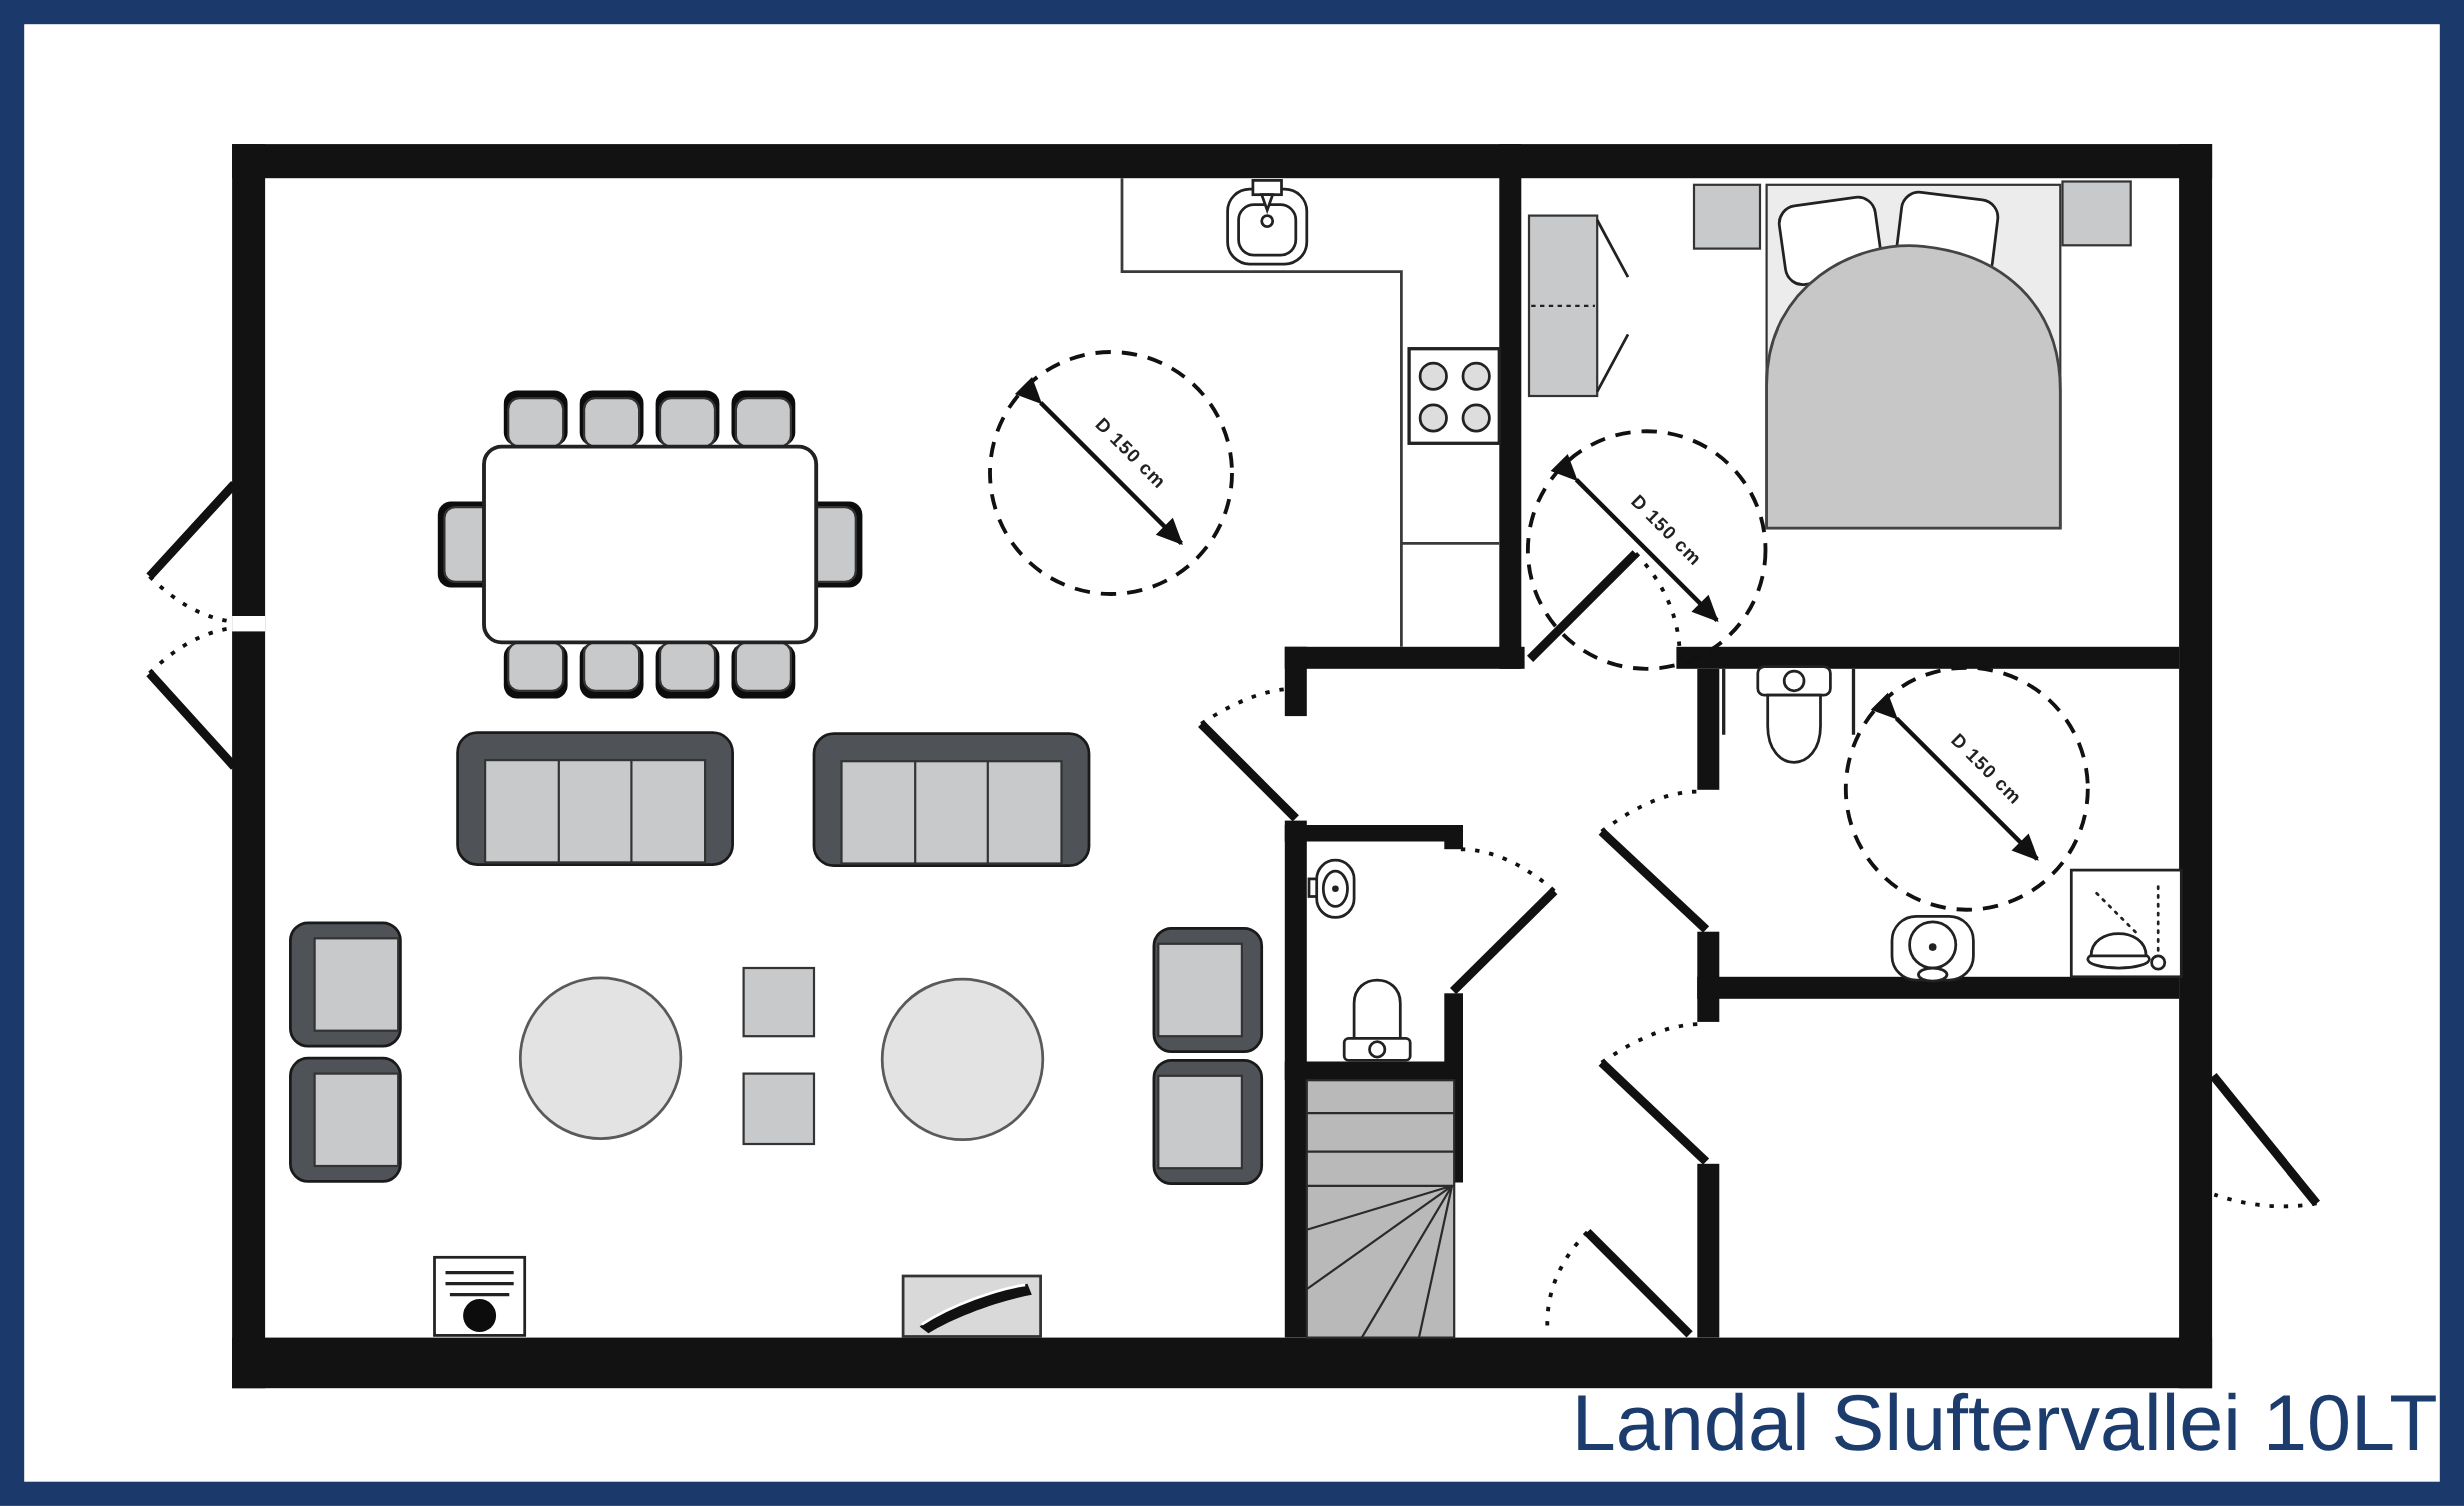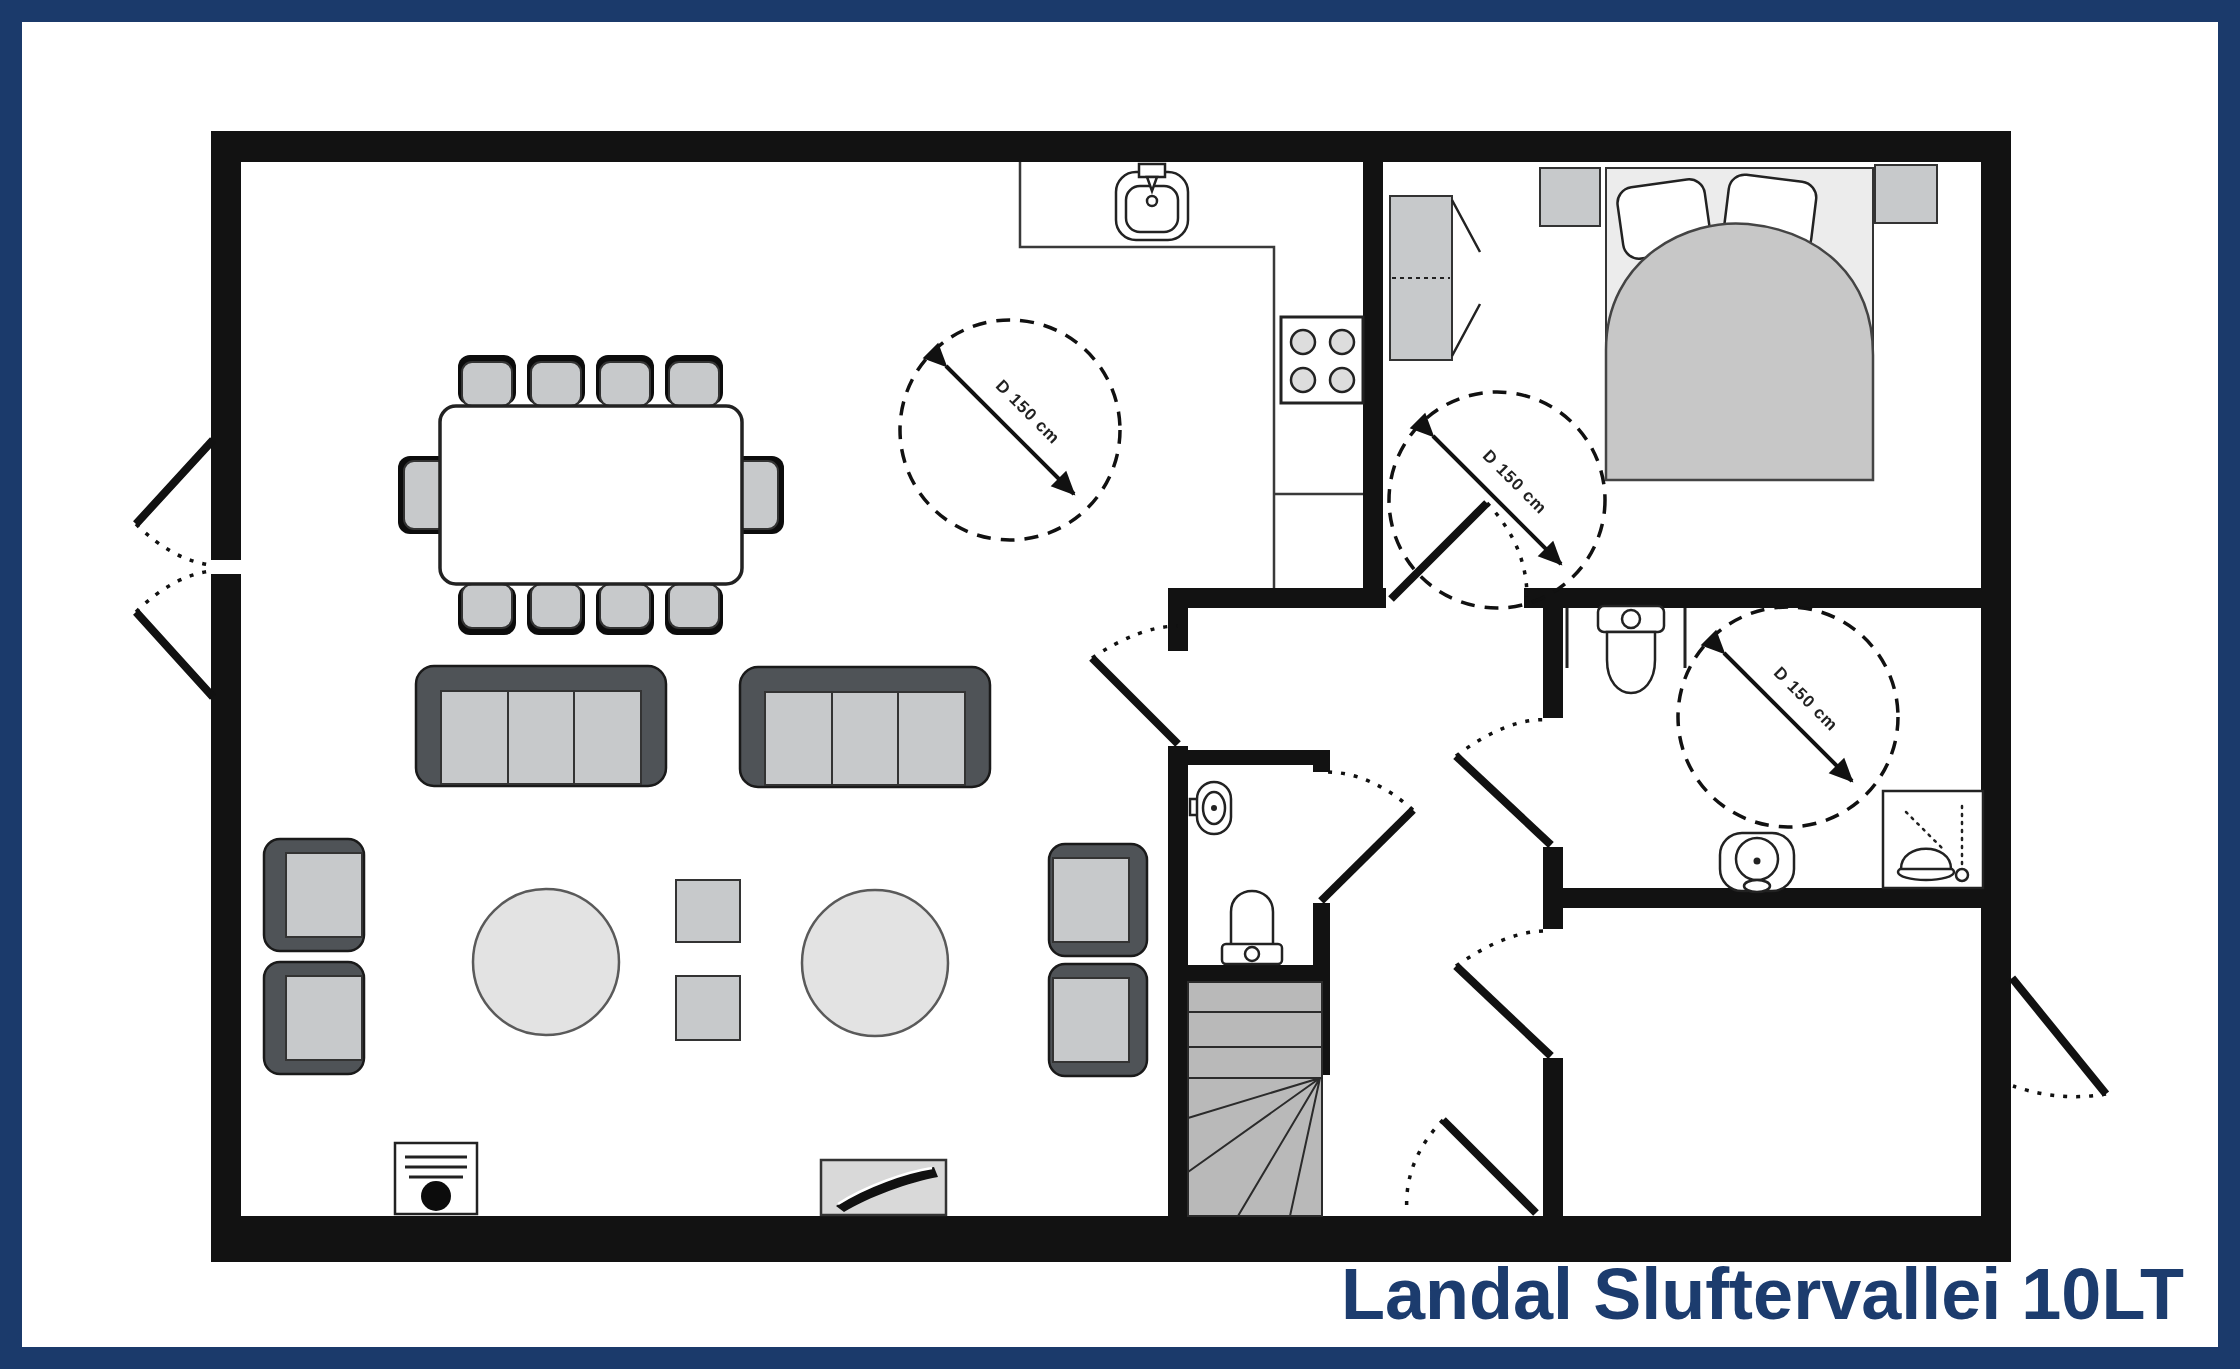--- a/index.html
+++ b/index.html
@@ -17,22 +17,22 @@
   .lightround{fill:var(--furniture-light,#e3e3e3);stroke:#5a5a5a;stroke-width:2.5;}
   .shadow{fill:#0c0c0c;stroke:none;}
   .leaf{stroke:#111;stroke-width:8;stroke-linecap:butt;fill:none;}
   .swing{fill:none;stroke:#111;stroke-width:3.5;stroke-dasharray:4 9;}
   .dashedcircle{fill:none;stroke:#111;stroke-width:3.5;stroke-dasharray:14 10;}
   .dim-arrow{stroke:#111;stroke-width:4;fill:none;}
   .dimlabel{font:600 17px "Liberation Sans",sans-serif;fill:#222;letter-spacing:1px;}
   .steps{fill:#b9b9b9;stroke:#2b2b2b;stroke-width:2;}
   .stepline{stroke:#2b2b2b;stroke-width:2;fill:none;}
   .dotline{fill:none;stroke:#222;stroke-width:2.5;stroke-dasharray:2 6;stroke-linecap:round;}
-  .title{position:absolute;top:1258px;right:56px;font-size:72px;line-height:1;
-         color:var(--title-navy,#1c3c6e);white-space:nowrap;font-weight:bold;}
+  .title{position:absolute;top:1258px;right:24px;font-size:72px;line-height:1;
+         color:var(--title-navy,#1c3c6e);white-space:nowrap;}
 </style>
 </head>
 <body>
 
 <div class="stage">
   <svg width="2240" height="1369" viewBox="0 0 2240 1369">
     <defs>
       <marker id="arw" markerUnits="userSpaceOnUse" markerWidth="30" markerHeight="30" refX="24" refY="13" orient="auto">
         <path d="M2,2 L26,13 L2,24 Z" fill="#111"></path>
       </marker>

